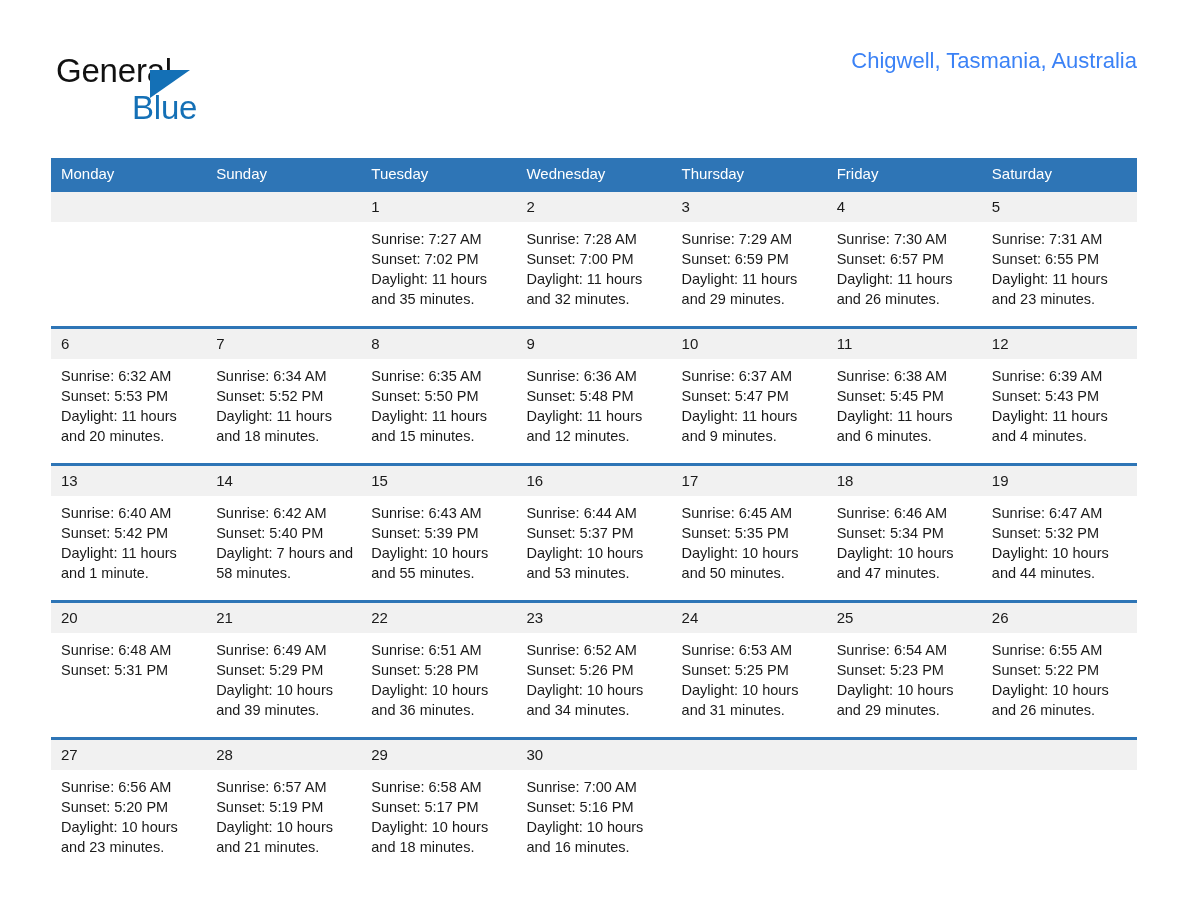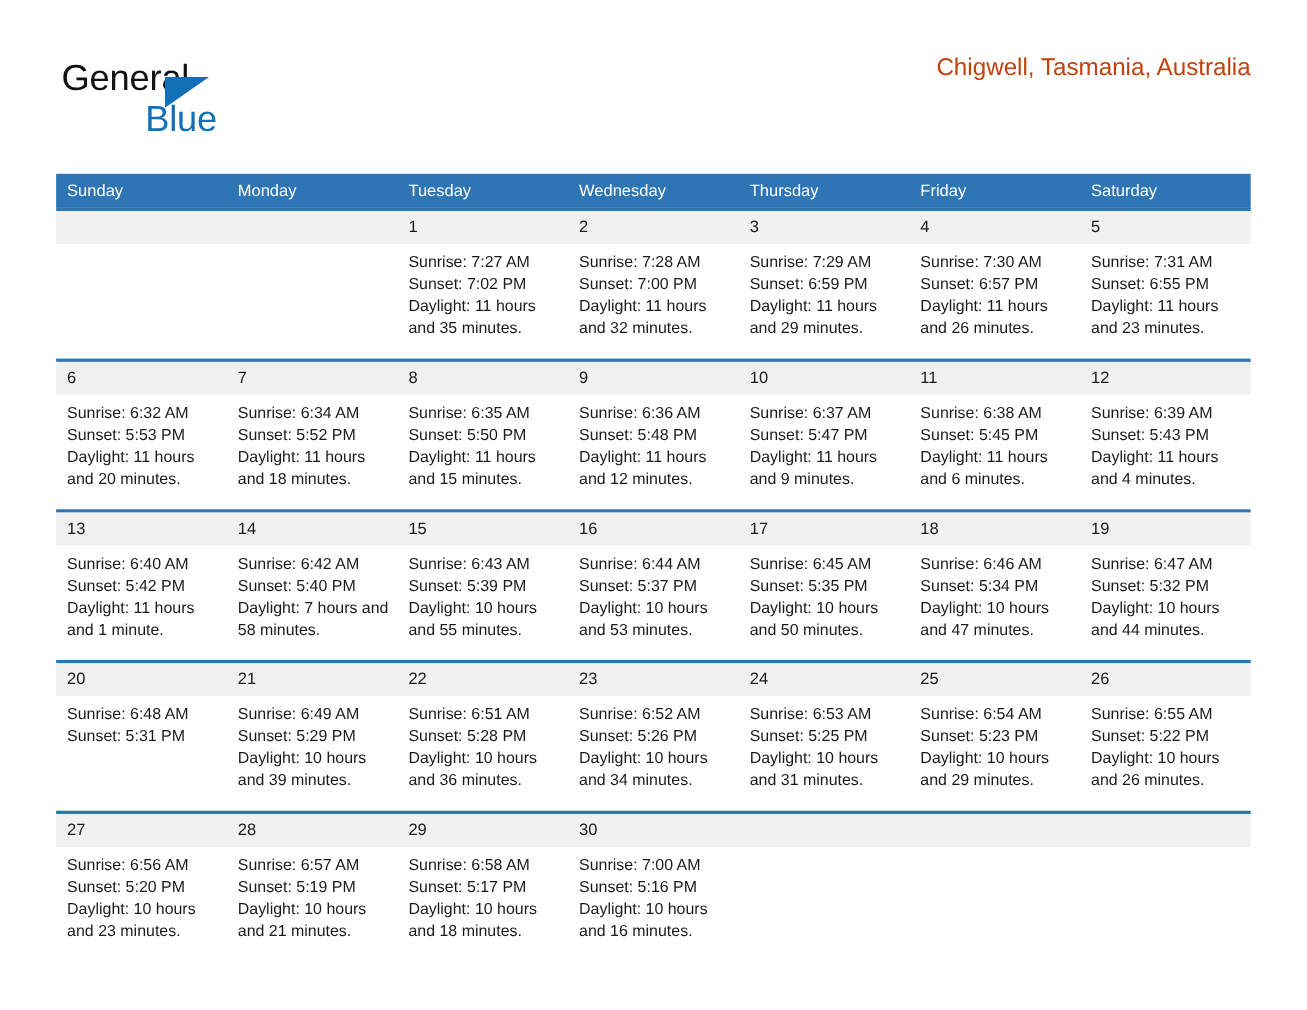--- a/index.html
+++ b/index.html
@@ -80,21 +80,21 @@
     font-size: 42px;
     font-weight: 400;
     color: #111111;
     line-height: 54px;
     letter-spacing: 0.3px;
   }
   .location {
     margin-top: 6px;
     font-size: 22px;
     font-weight: 400;
-    color: #c2410c;
+    color: #3b82f6;
     line-height: 26px;
   }
 
   
   .calendar {
     position: absolute;
     left: 51px;
     top: 158px;
     width: 1086px;
   }
@@ -177,22 +177,22 @@
 
     <div class="title-block">
       <div class="location">Chigwell, Tasmania, Australia</div>
     </div>
 
   </div>
 
   <div class="calendar">
 
     <div class="cal-row cal-head">
+      <div class="cell">Monday</div>
       <div class="cell">Sunday</div>
-      <div class="cell">Monday</div>
       <div class="cell">Tuesday</div>
       <div class="cell">Wednesday</div>
       <div class="cell">Thursday</div>
       <div class="cell">Friday</div>
       <div class="cell">Saturday</div>
     </div>
 
     <div class="week">
       <div class="daynum-row">
         <div class="daynum"></div>

